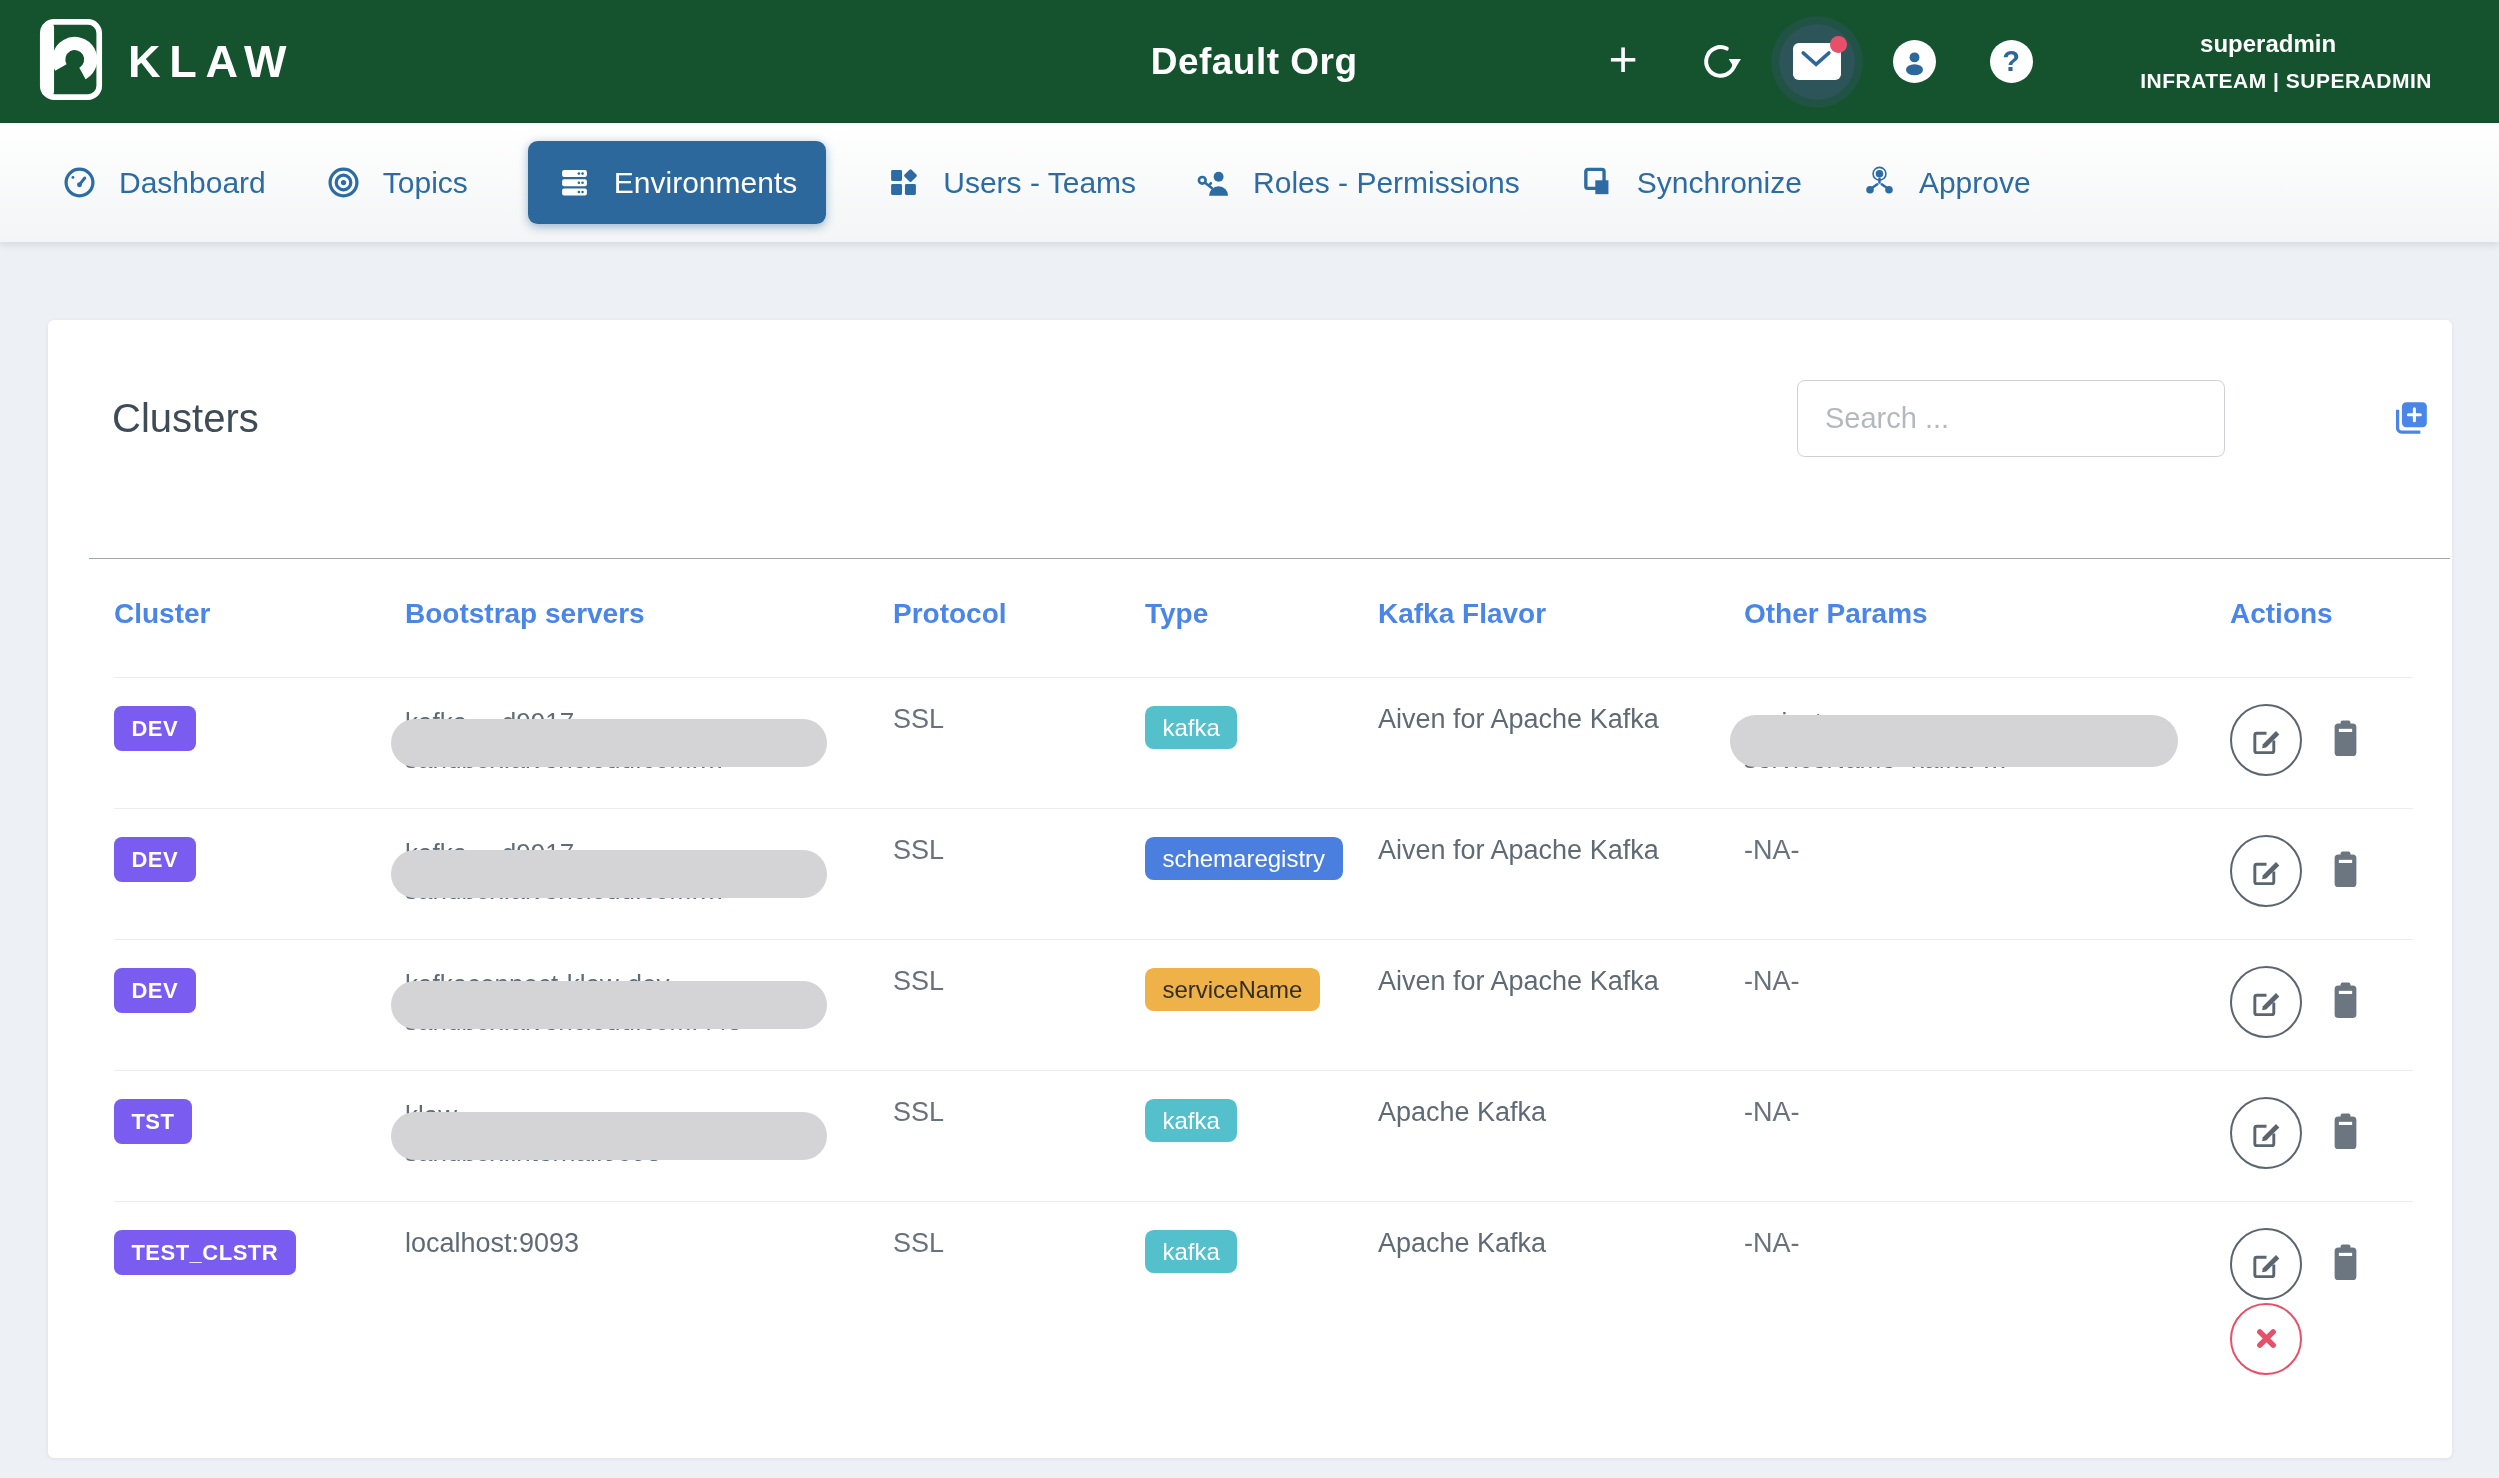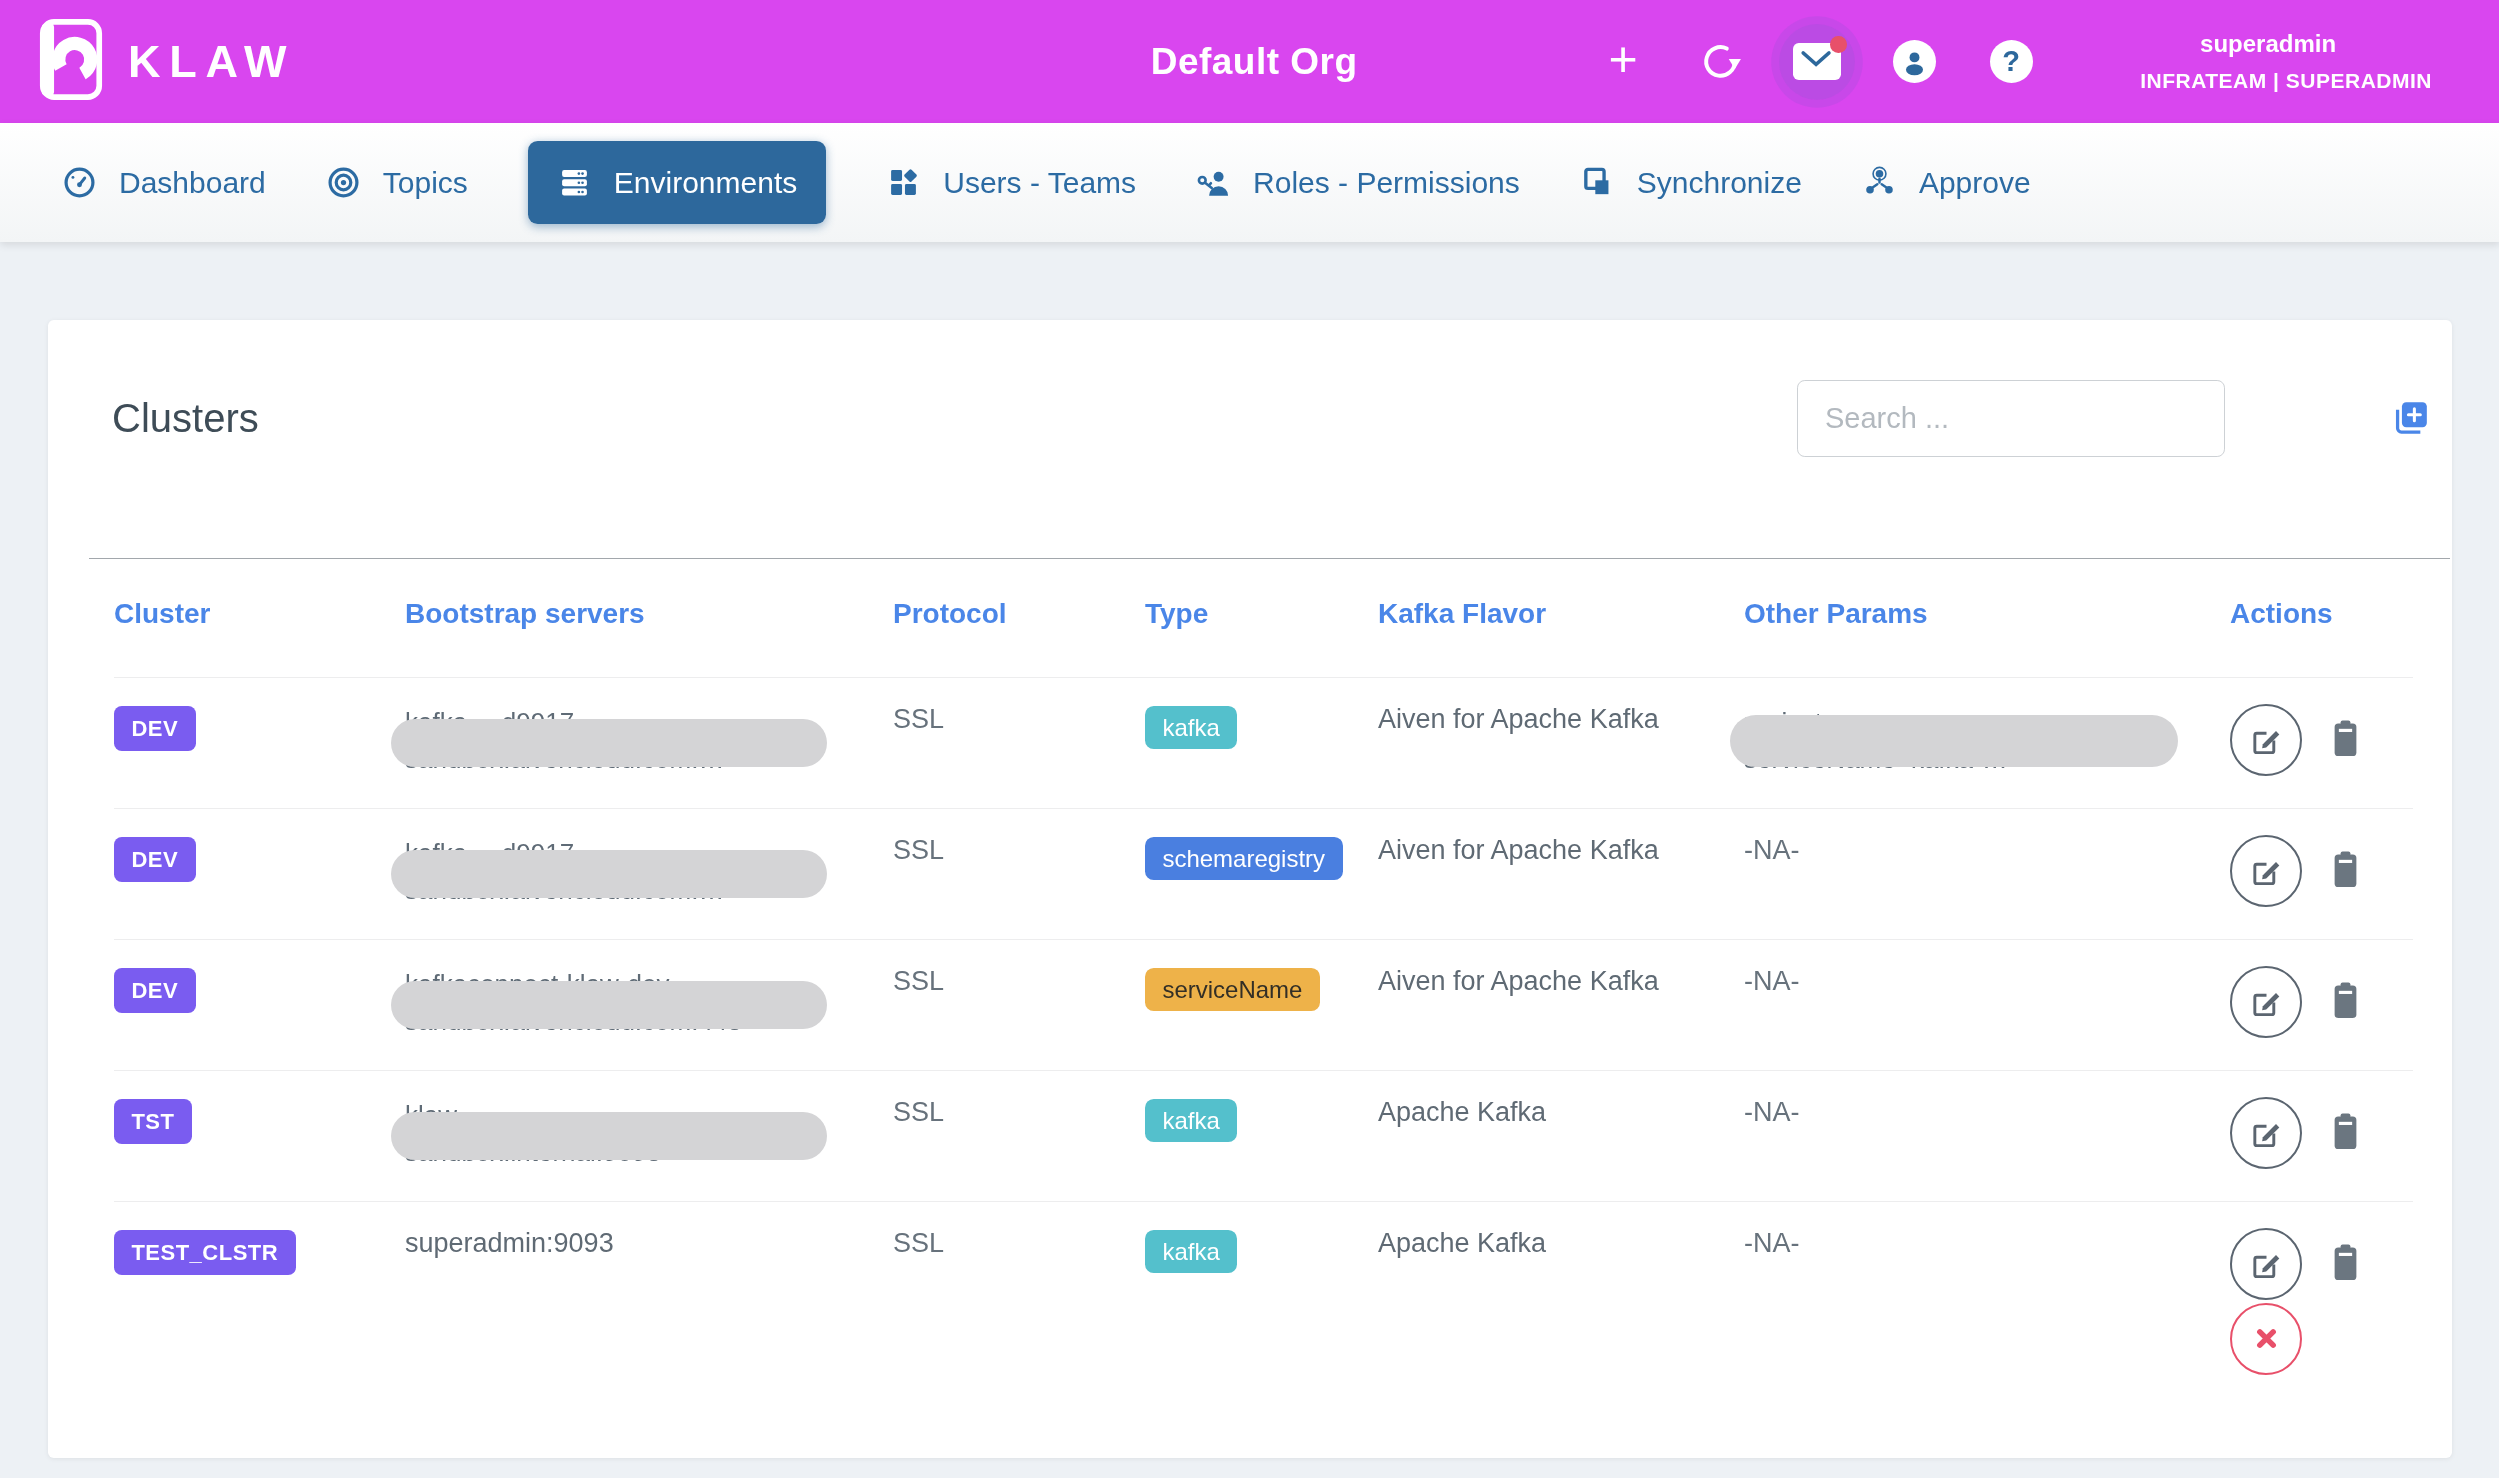--- a/index.html
+++ b/index.html
@@ -1,20 +1,20 @@
 <!DOCTYPE html>
 <html><head>
 <meta charset="utf-8">
 <style>
   * { margin:0; padding:0; box-sizing:border-box; }
   html,body { width:2500px; height:1478px; overflow:hidden;
     font-family:"Liberation Sans", sans-serif; background:#edf1f5; }
 
   
-  .navbar { position:relative; height:123px; background:#d946ef;
+  .navbar { position:relative; height:123px; background:#14532d;
     display:flex; align-items:center; padding:0 39px; color:#fff; }
   .brand { display:flex; align-items:center; gap:25px; cursor:pointer; }
   .brand-name { font-size:45px; font-weight:600; letter-spacing:8.7px; }
   .org-title { position:absolute; left:50%; top:50%; transform:translate(-48%,-50%);
     font-size:37px; font-weight:600; letter-spacing:0.5px; }
   .nav-right { position:absolute; right:68px; top:0; height:100%;
     display:flex; align-items:center; gap:47px; }
   .nav-icon { width:50px; height:50px; display:flex; align-items:center;
     justify-content:center; cursor:pointer; position:relative; }
   .plus-glyph { font-size:50px; font-weight:300; line-height:1; margin-top:-5.8px; }
@@ -357,21 +357,21 @@
               <rect x="3" y="4" width="18" height="27" rx="3" fill="#6b7680"></rect>
               <rect x="8" y="1.5" width="8" height="5" rx="1.5" fill="#6b7680"></rect>
               <rect x="6.5" y="8.5" width="11" height="2.6" fill="#fff"></rect>
             </svg>
           </span>
         </div>
       </div>
 
       <div class="trow row last">
         <div><span class="badge-cluster">TEST_CLSTR</span></div>
-        <div style="color:#5f6a74;">superadmin:9093</div>
+        <div style="color:#5f6a74;">localhost:9093</div>
         <div>SSL</div>
         <div><span class="badge-type t-kafka">kafka</span></div>
         <div class="flavor">Apache Kafka</div>
         <div>-NA-</div>
         <div class="actions">
           <span class="edit-stack">
             <span class="circle-btn edit-btn">
               <svg width="35" height="35" viewBox="0 0 24 24">
                 <path d="M17 12v7a1.3 1.3 0 0 1-1.3 1.3H5.3A1.3 1.3 0 0 1 4 19V8.3A1.3 1.3 0 0 1 5.3 7H12" fill="none" stroke="#5b6570" stroke-width="2"></path>
                 <path d="M9.5 14.5l9-9 2.3 2.3-9 9-2.8.5z" fill="#5b6570"></path>

